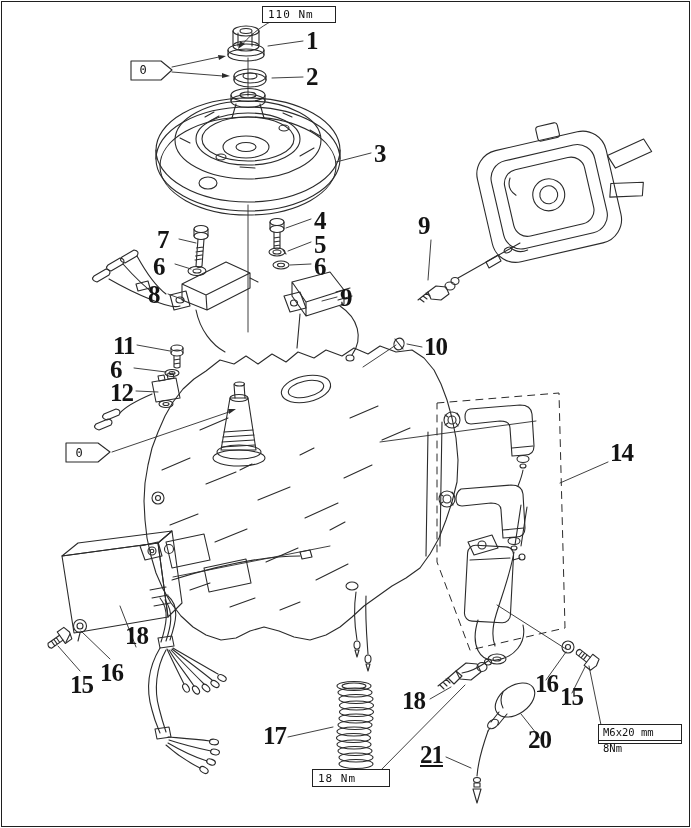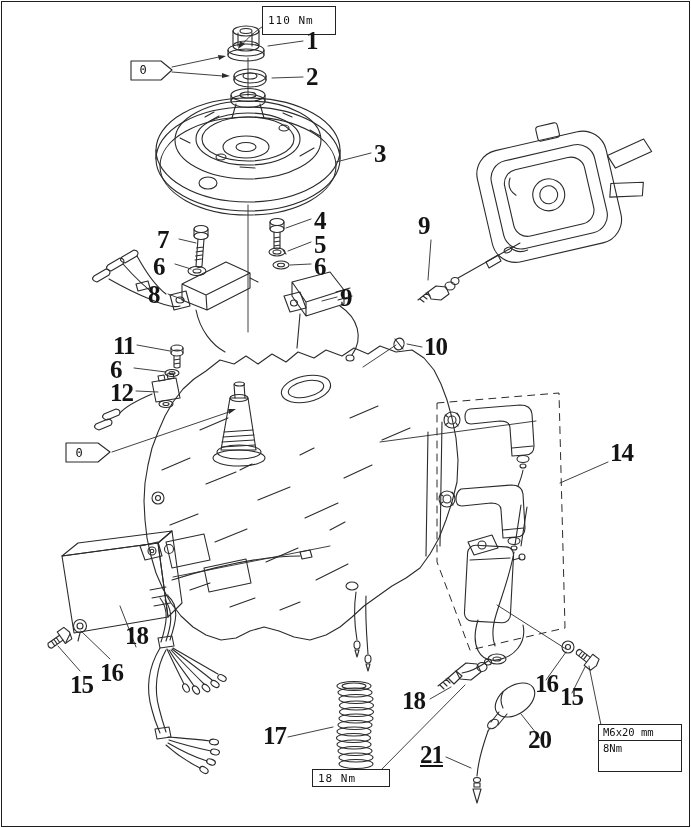--- a/index.html
+++ b/index.html
@@ -369,25 +369,25 @@
         <path d="M572,693 L585,667"></path>
         <path d="M465,685 L380,771"></path>
         <path d="M589,666 L601,725"></path>
         <path d="M566,649 L497,605"></path>
         <path d="M380,442 L536,421"></path>
         <path d="M173,577 L330,546"></path>
       </g>
     </g>
   </svg>
 
-  <div class="tbox" style="left:262px;top:6px;width:74px;height:29px;">110 Nm</div>
+  <div class="tbox" style="left:262px;top:6px;width:74px;height:17px;">110 Nm</div>
 
   <div class="tbox" style="left:312px;top:769px;width:78px;height:18px;">18 Nm</div>
 
-  <div class="spec" style="left:598px;top:724px;width:84px;height:48px;">
+  <div class="spec" style="left:598px;top:724px;width:84px;height:20px;">
     <div class="row">M6x20 mm</div>
     <div class="row">8Nm</div>
   </div>
 
   <div class="tagtext" style="left:134px;top:63px;">0</div>
   <div class="tagtext" style="left:70px;top:446px;">0</div>
 
   <div class="plabel" style="left:306px;top:28px;">1</div>
   <div class="plabel" style="left:306px;top:64px;">2</div>
   <div class="plabel" style="left:374px;top:141px;">3</div>

